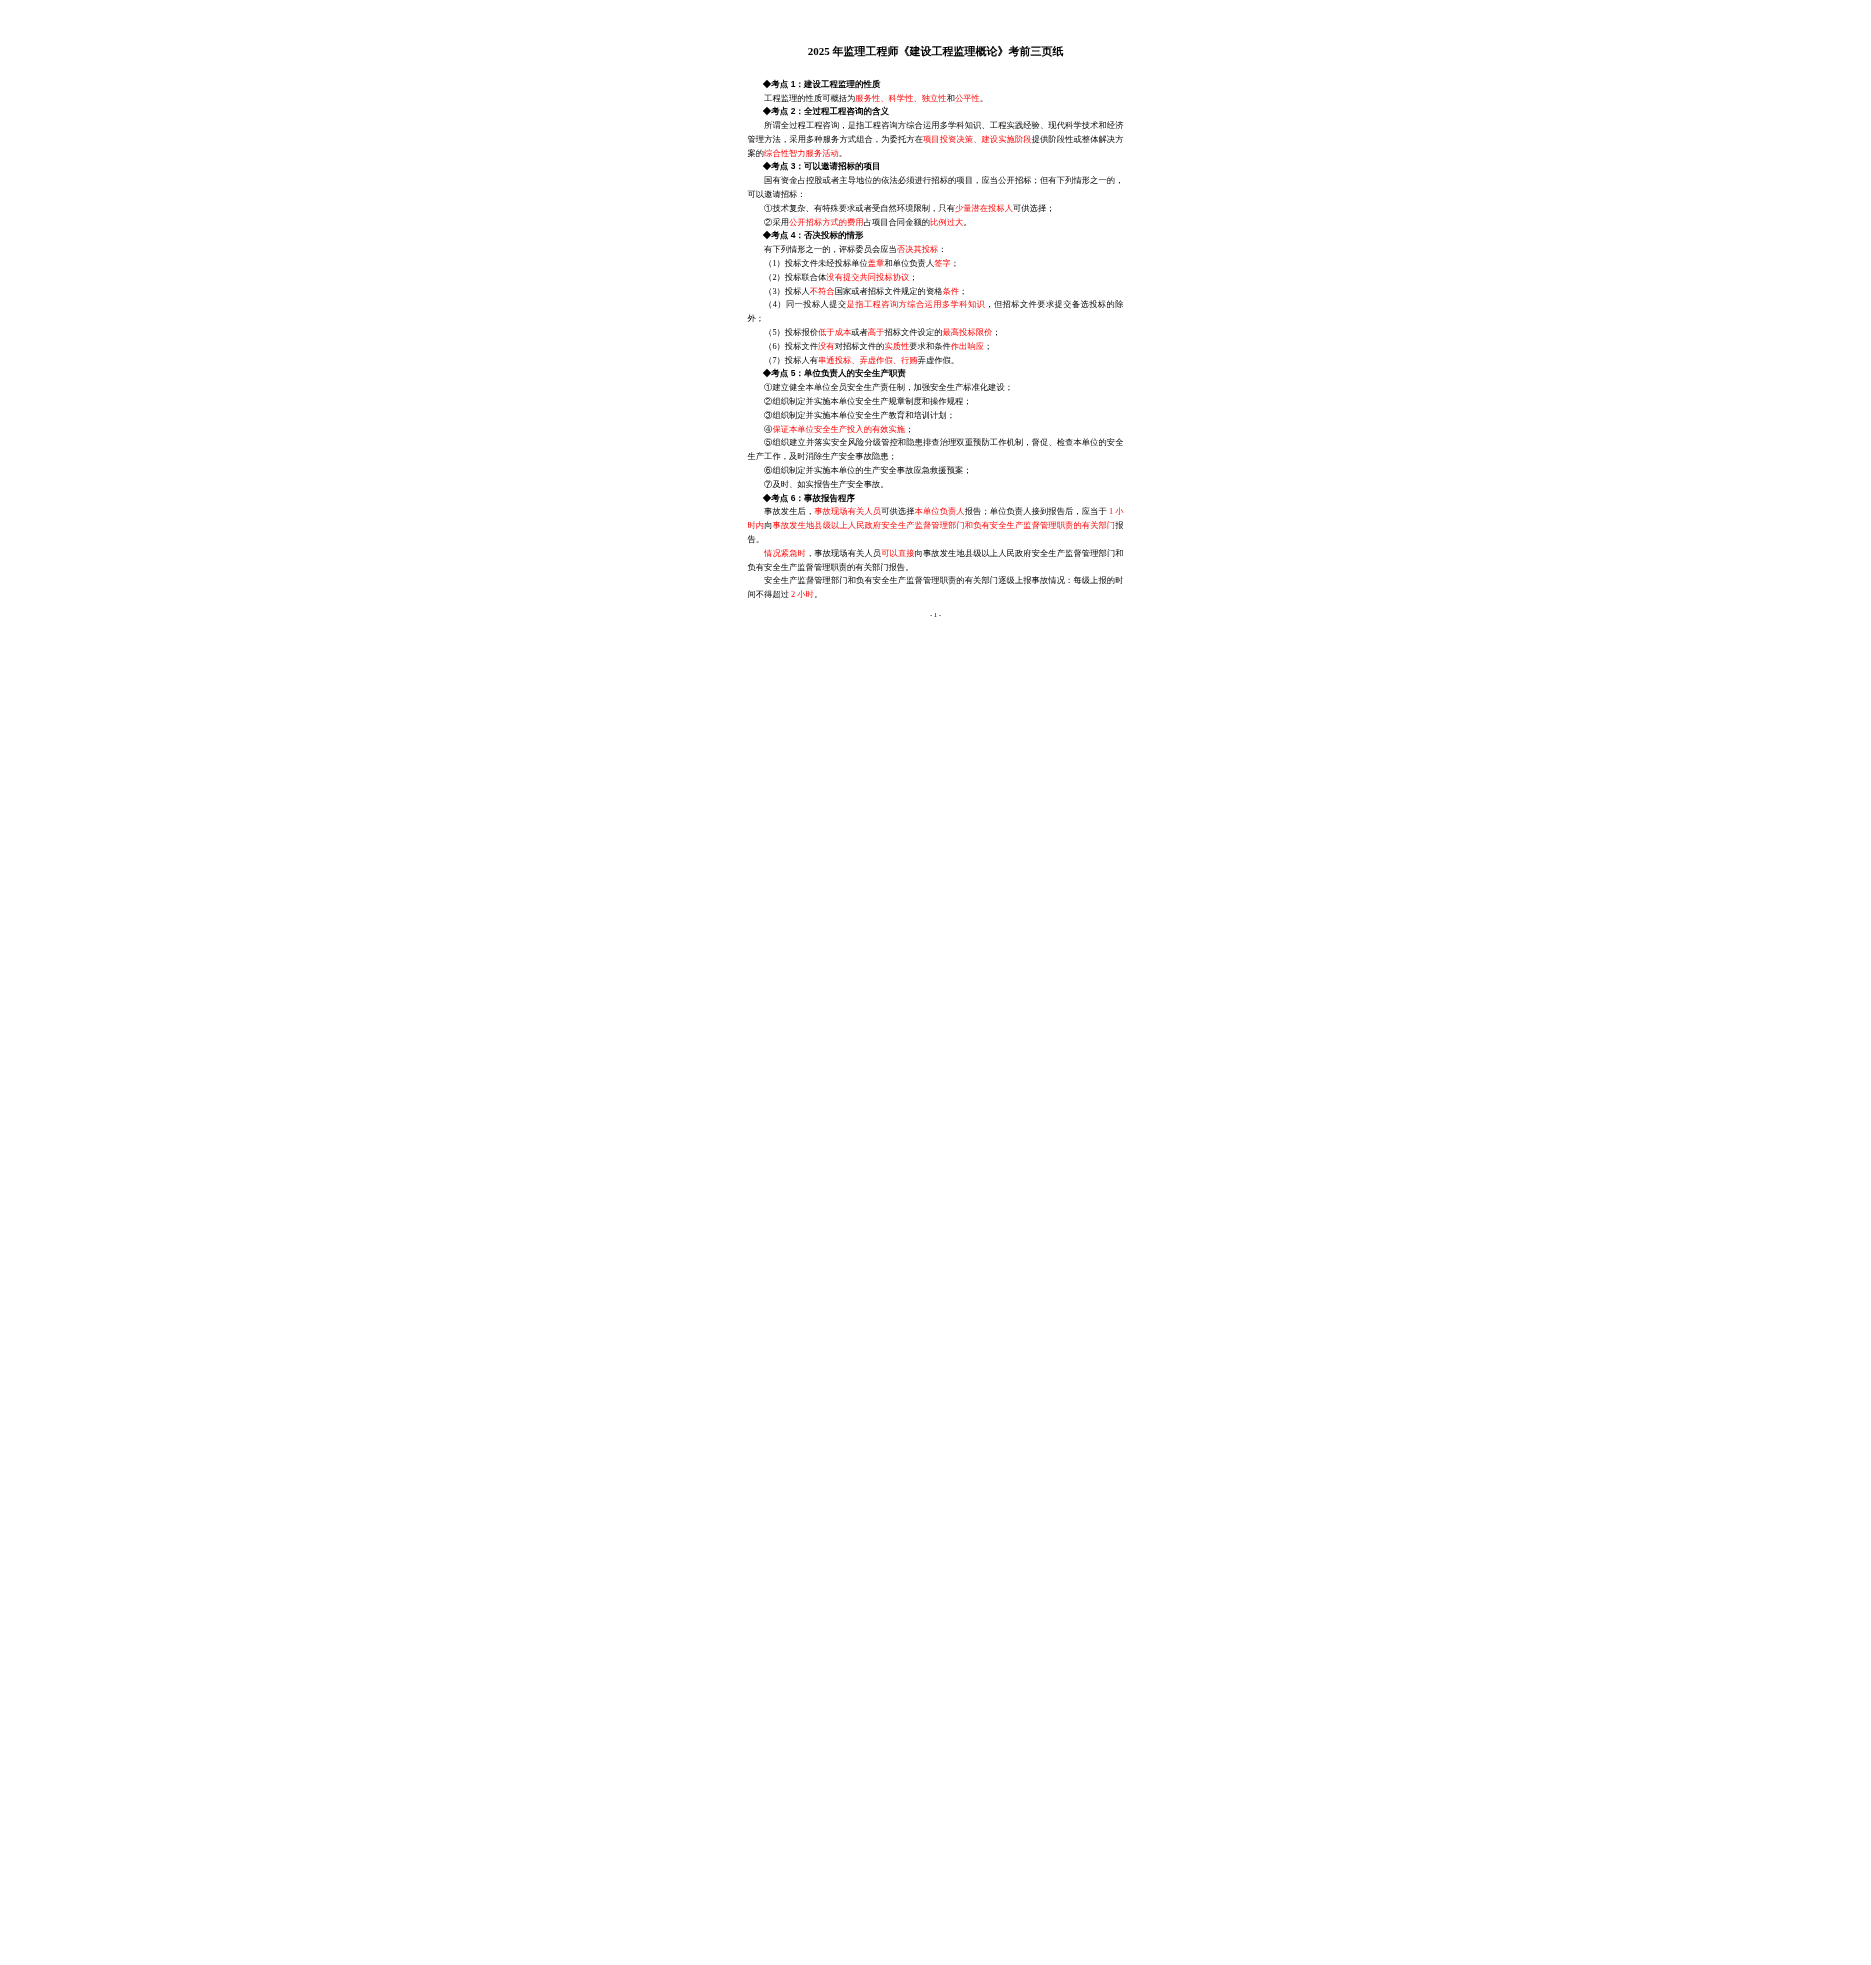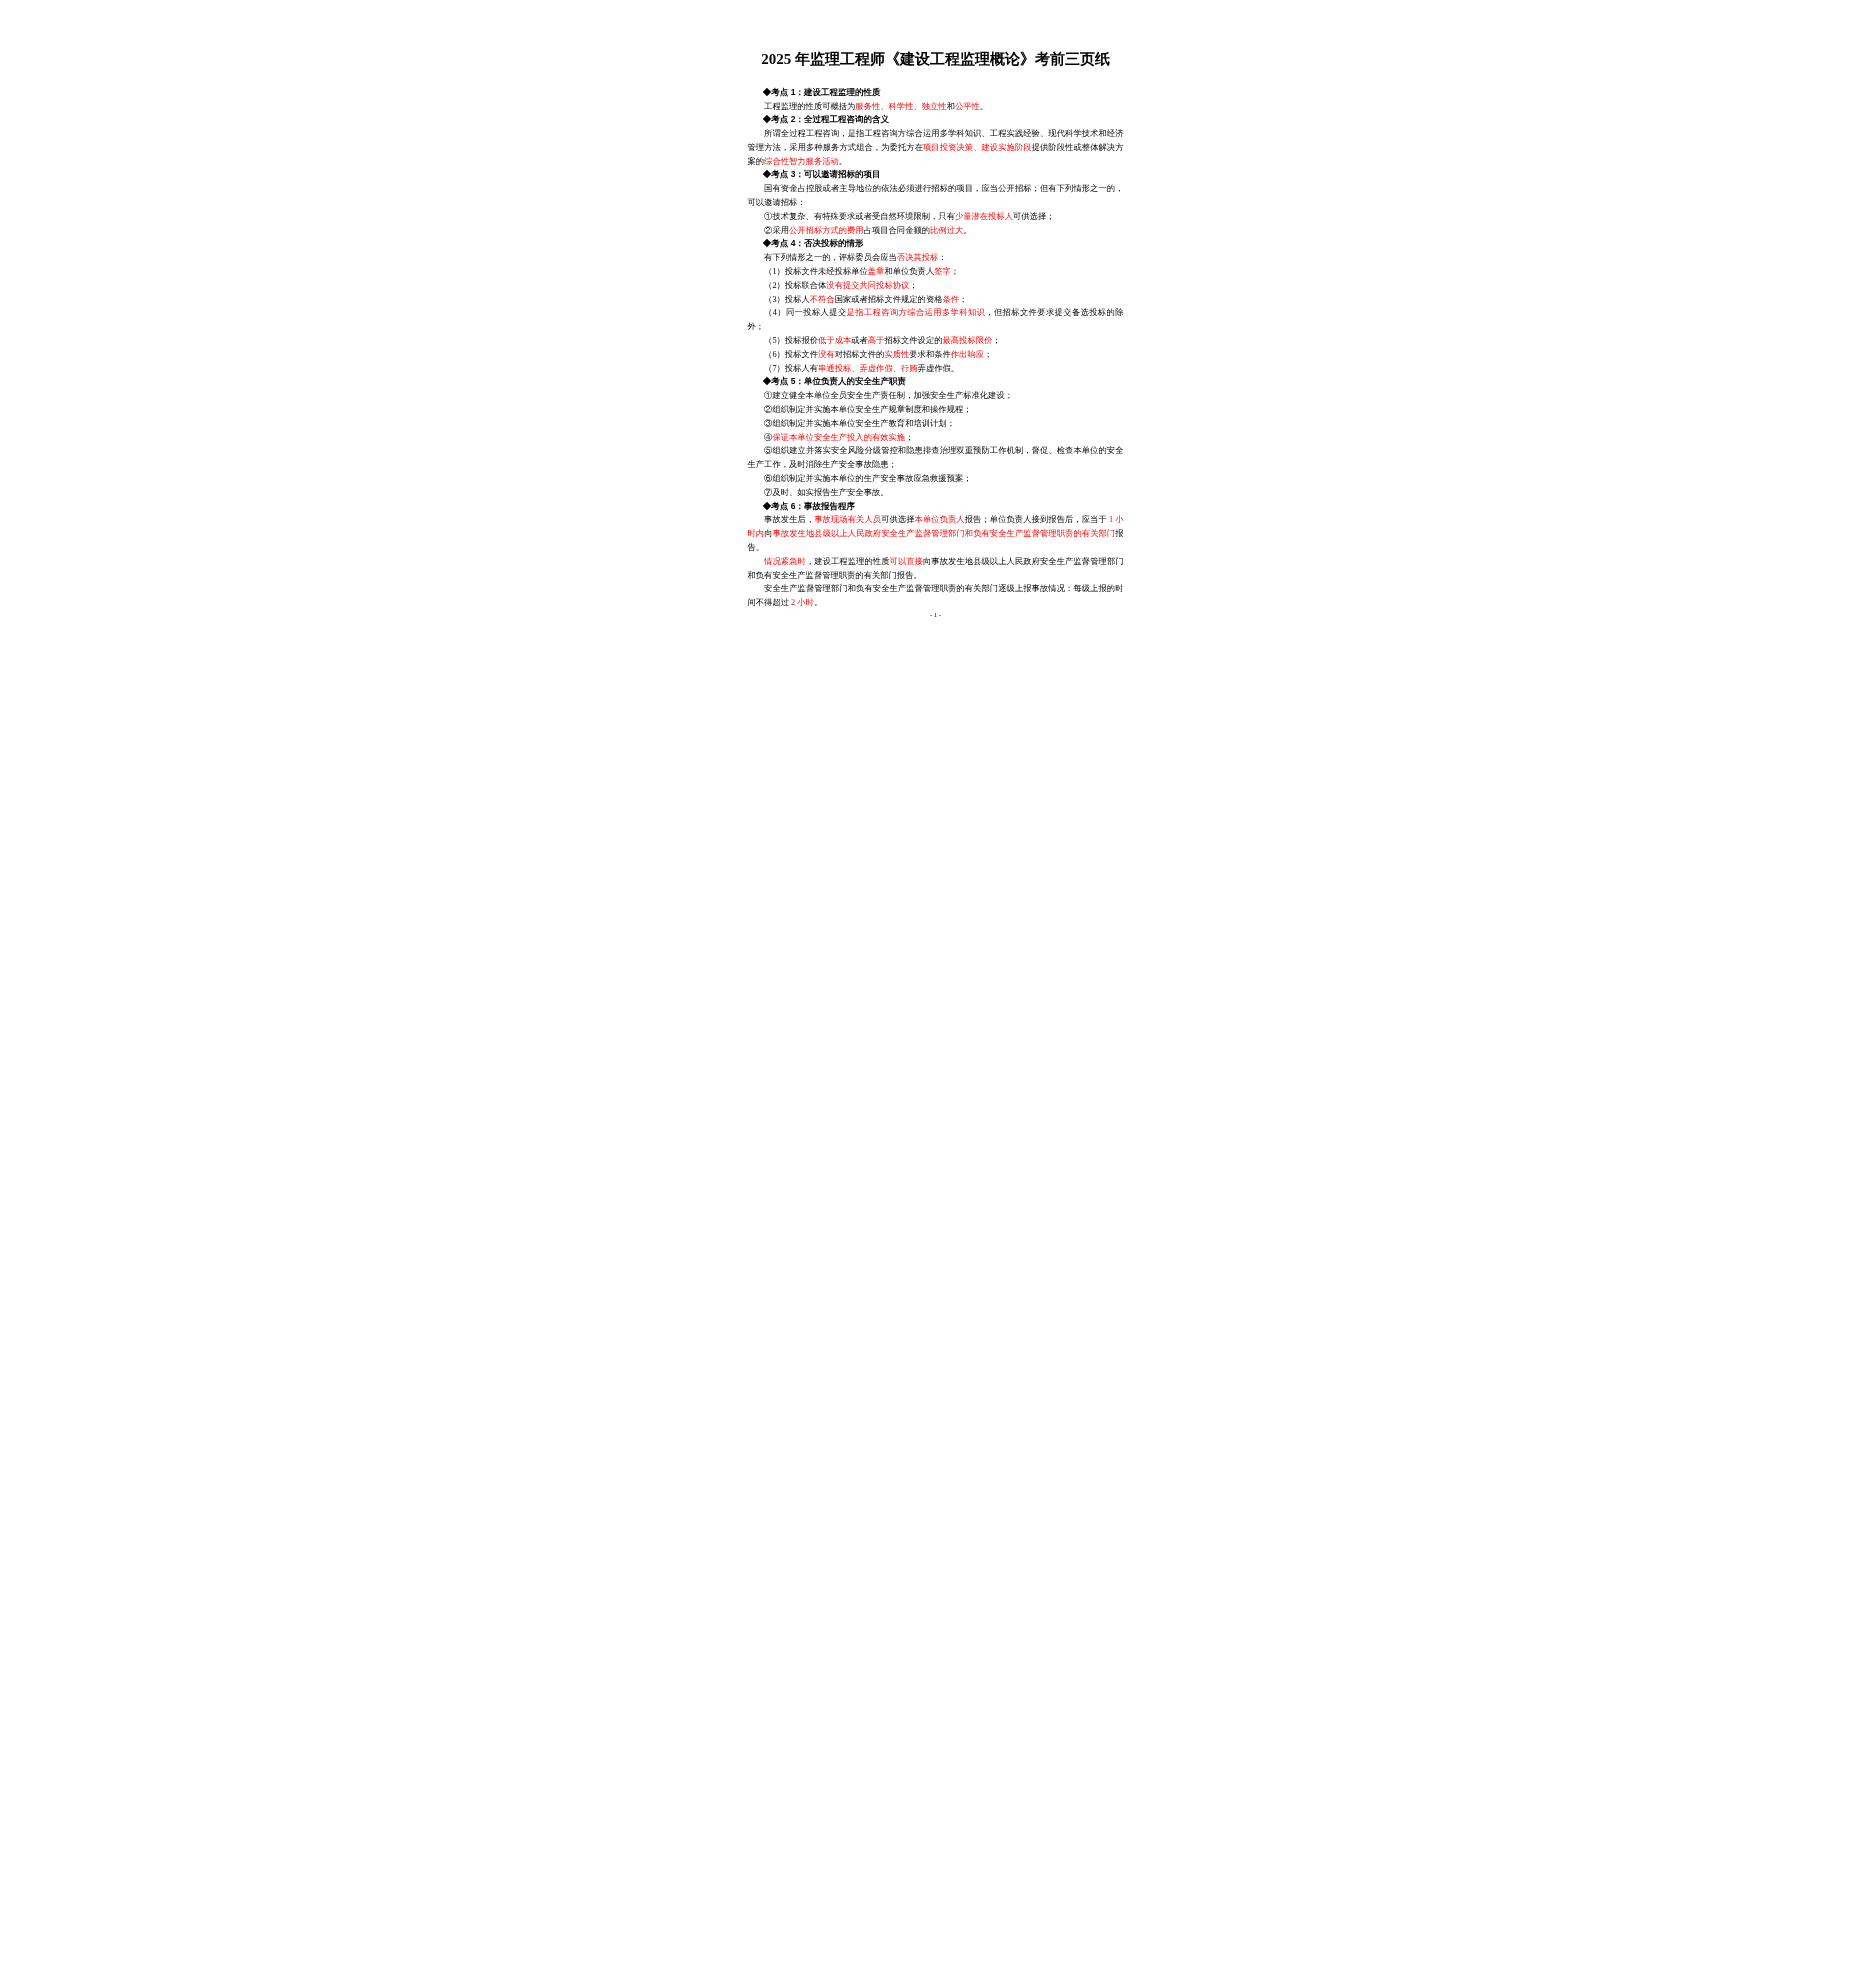--- a/index.html
+++ b/index.html
@@ -11,26 +11,26 @@
     position: relative;
     width: 468px;
     height: 635px;
     margin: 0 auto;
     background: #ffffff;
     overflow: hidden;
     font-family: "Liberation Serif", serif;
     color: #000000;
   }
   .doc-title {
-    margin: 8px;
+    margin: 0;
     padding-top: 44px;
     text-align: center;
     font-family: "Liberation Serif", serif;
     font-weight: bold;
-    font-size: 15px;
+    font-size: 11px;
     line-height: 15.7px;
     color: #000000;
   }
   .doc-content {
     margin: 18px 46px 8px 46px;
   }
   .para {
     margin: 0;
     font-size: 8.3px;
     line-height: 13.8px;
@@ -88,19 +88,19 @@
       <p class="para heading"><span class="run">◆考点 5：单位负责人的安全生产职责</span></p>
       <p class="para body"><span class="run">①建立健全本单位全员安全生产责任制，加强安全生产标准化建设；</span></p>
       <p class="para body"><span class="run">②组织制定并实施本单位安全生产规章制度和操作规程；</span></p>
       <p class="para body"><span class="run">③组织制定并实施本单位安全生产教育和培训计划；</span></p>
       <p class="para body"><span class="run">④</span><span class="run red">保证本单位安全生产投入的有效实施</span><span class="run">；</span></p>
       <p class="para body"><span class="run">⑤组织建立并落实安全风险分级管控和隐患排查治理双重预防工作机制，督促、检查本单位的安全生产工作，及时消除生产安全事故隐患；</span></p>
       <p class="para body"><span class="run">⑥组织制定并实施本单位的生产安全事故应急救援预案；</span></p>
       <p class="para body"><span class="run">⑦及时、如实报告生产安全事故。</span></p>
       <p class="para heading"><span class="run">◆考点 6：事故报告程序</span></p>
       <p class="para body"><span class="run">事故发生后，</span><span class="run red">事故现场有关人员</span><span class="run">可供选择</span><span class="run red">本单位负责人</span><span class="run">报告；单位负责人接到报告后，应当于 </span><span class="run red">1 小时内</span><span class="run">向</span><span class="run red">事故发生地县级以上人民政府安全生产监督管理部门和负有安全生产监督管理职责的有关部门</span><span class="run">报告。</span></p>
-      <p class="para body"><span class="run red">情况紧急时</span><span class="run">，建设工程监理的性质</span><span class="run red">可以直接</span><span class="run">向事故发生地县级以上人民政府安全生产监督管理部门和负有安全生产监督管理职责的有关部门报告。</span></p>
+      <p class="para body"><span class="run red">情况紧急时</span><span class="run">，事故现场有关人员</span><span class="run red">可以直接</span><span class="run">向事故发生地县级以上人民政府安全生产监督管理部门和负有安全生产监督管理职责的有关部门报告。</span></p>
       <p class="para body"><span class="run">安全生产监督管理部门和负有安全生产监督管理职责的有关部门逐级上报事故情况：每级上报的时间不得超过 </span><span class="run red">2 小时</span><span class="run">。</span></p>
     </div>
 
   <div class="doc-footer">- 1 -</div>
 </div>
 
 
 </body></html>

